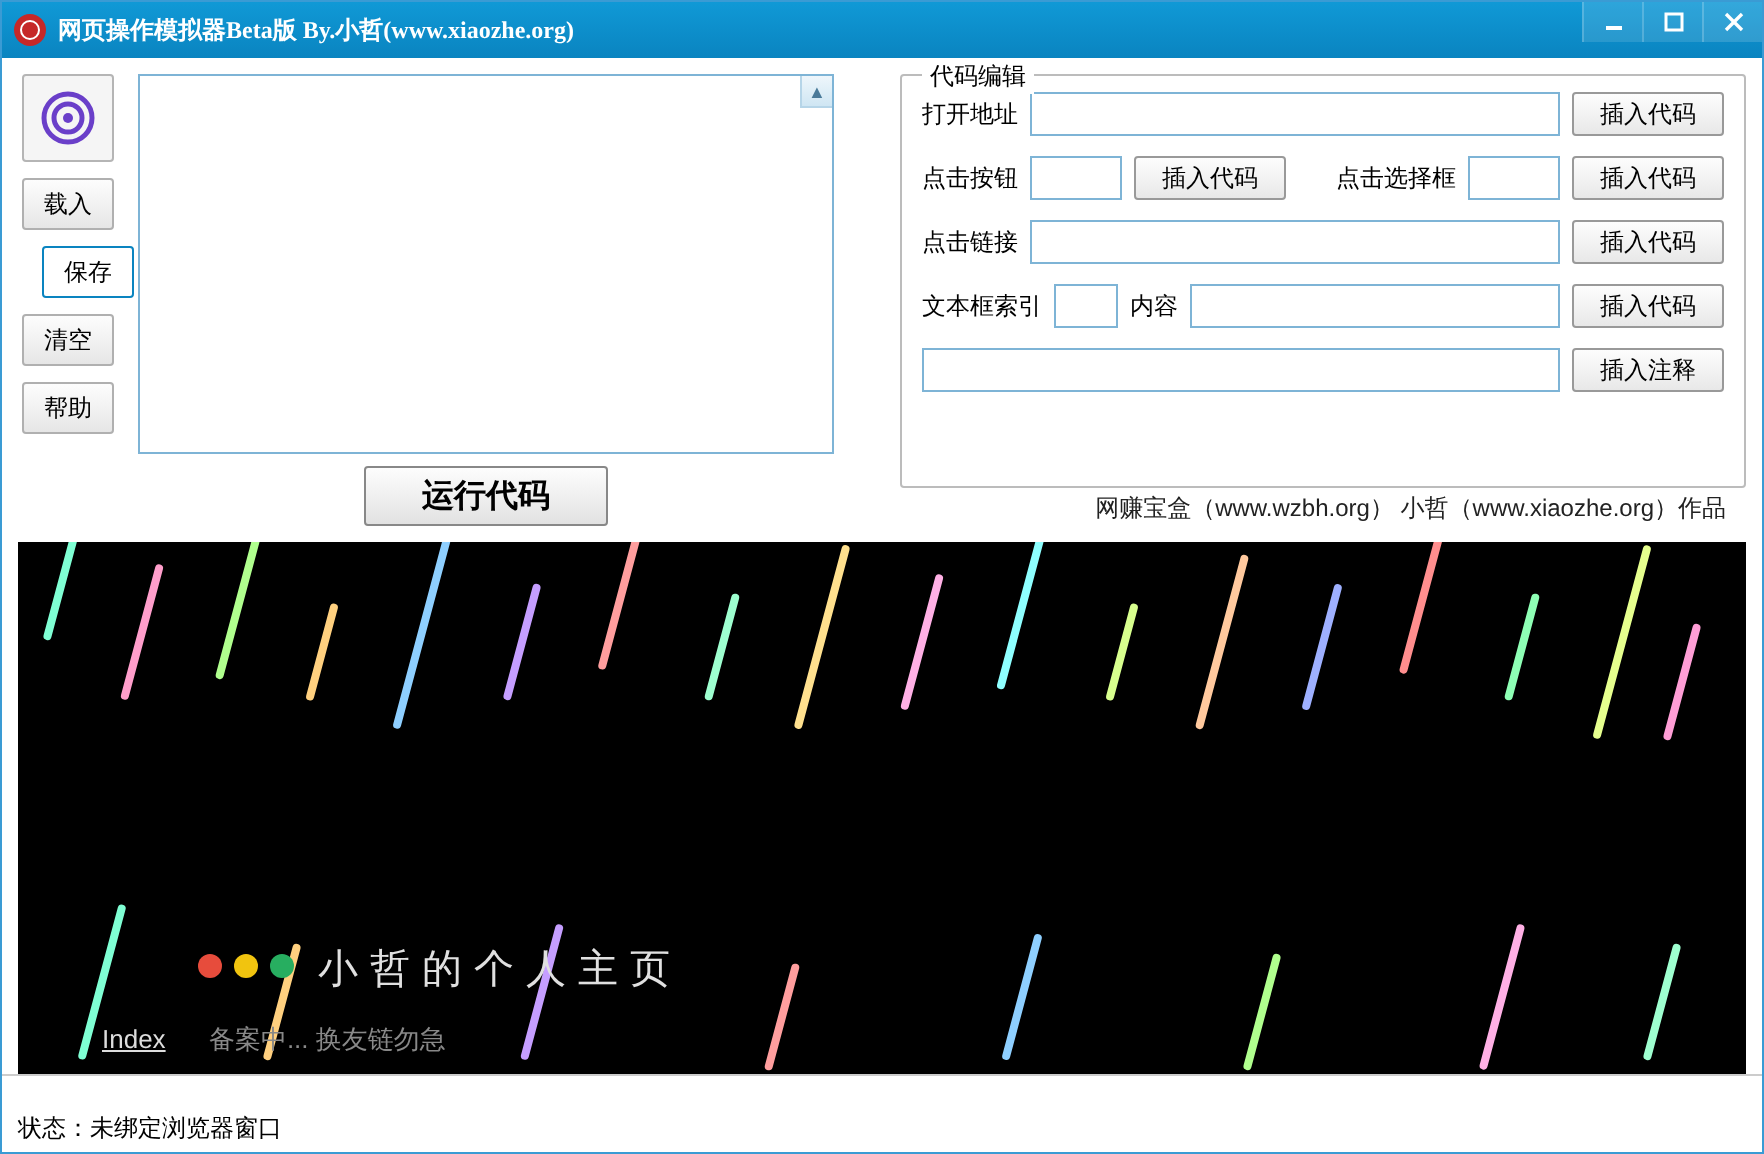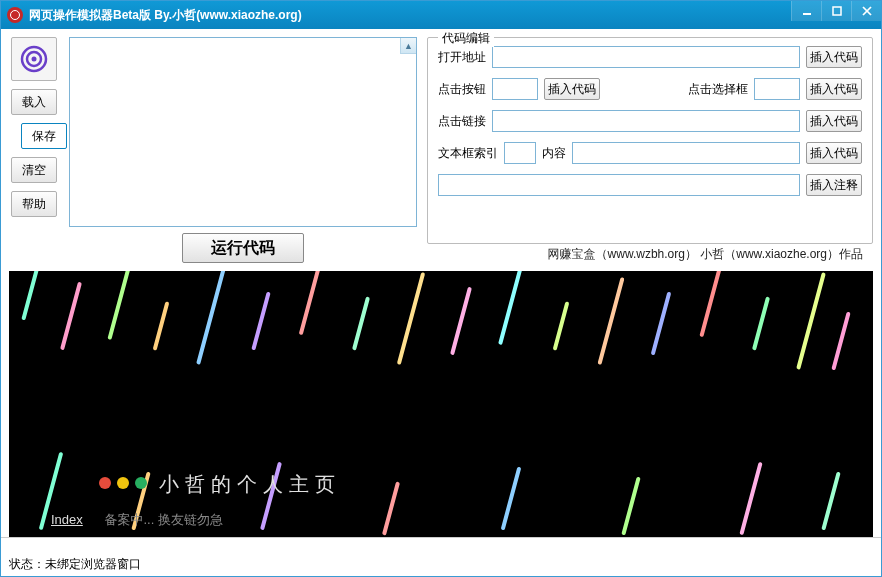--- a/index.html
+++ b/index.html
@@ -1,20 +1,20 @@
 <!DOCTYPE html>
 <html><head>
 <meta charset="utf-8">
 <style>
 *{box-sizing:border-box;margin:0;padding:0;}
 body{font-family:"Microsoft YaHei","SimSun",Arial,sans-serif;font-size:12px;background:#fff;width:882px;height:577px;overflow:hidden;border:1px solid #3a9bd4;}
 .titlebar{height:28px;background:linear-gradient(to bottom,#1099d6,#0a84c0);display:flex;align-items:center;color:#fff;font-weight:bold;padding-left:6px;}
 .titlebar .app-icon{width:16px;height:16px;background:#c62828;border-radius:50%;margin-right:6px;position:relative;}
 .titlebar .app-icon::after{content:"";position:absolute;inset:3px;border:1px solid #fff;border-radius:50%;}
-.titlebar .title{flex:1;}
+.titlebar .title{flex:1;font-family:Liberation Serif, serif;}
 .win-btns{display:flex;height:100%;}
 .win-btn{width:30px;height:20px;margin-top:0;display:flex;align-items:center;justify-content:center;color:#fff;background:rgba(255,255,255,.12);border-left:1px solid rgba(255,255,255,.2);cursor:pointer;}
 .win-btn:last-child{background:rgba(255,255,255,.15);}
 .win-btn svg{pointer-events:none;}
 
 .main{display:flex;padding:8px;gap:10px;height:242px;}
 .left-btns{display:flex;flex-direction:column;gap:8px;width:50px;align-items:center;}
 .logo-btn{width:46px;height:44px;border:1px solid #b5b5b5;background:#f5f5f5;display:flex;align-items:center;justify-content:center;border-radius:2px;cursor:pointer;}
 .side-btn{width:46px;height:26px;border:1px solid #b0b0b0;background:linear-gradient(to bottom,#fdfdfd,#e6e6e6);border-radius:2px;font-size:12px;cursor:pointer;display:flex;align-items:center;justify-content:center;}
 .side-btn.active{border-color:#0a84c0;background:#fff;margin-left:20px;}
@@ -23,21 +23,21 @@
 .textarea{flex:1;border:1px solid #7eb4d6;background:#fff;position:relative;}
 .textarea .scrollbtn{position:absolute;right:0;top:0;width:16px;height:16px;background:linear-gradient(to bottom,#eef6fb,#cfe6f3);border-left:1px solid #b6d5e8;border-bottom:1px solid #b6d5e8;display:flex;align-items:center;justify-content:center;color:#4a7a99;font-size:9px;}
 .run-btn{height:30px;margin:0 113px;border:1px solid #888;background:linear-gradient(to bottom,#fdfdfd,#e2e2e2);border-radius:2px;font-size:16px;font-weight:bold;cursor:pointer;}
 
 .edit-panel{flex:1;border:1px solid #bcbcbc;border-radius:2px;padding:8px 10px 6px;position:relative;}
 .edit-panel .legend{position:absolute;top:-8px;left:10px;background:#fff;padding:0 4px;font-size:12px;}
 .row{display:flex;align-items:center;gap:6px;margin-bottom:10px;height:22px;}
 .row label{white-space:nowrap;}
 .txt{height:22px;border:1px solid #7eb4d6;background:#fff;padding:0 3px;}
 .row .fill{flex:1;}
-.insert-btn{height:22px;width:56px;border:1px solid #999;background:linear-gradient(to bottom,#fdfdfd,#e8e8e8);border-radius:2px;font-size:12px;cursor:pointer;}
+.insert-btn{height:22px;width:76px;border:1px solid #999;background:linear-gradient(to bottom,#fdfdfd,#e8e8e8);border-radius:2px;font-size:12px;cursor:pointer;}
 .credit{text-align:right;font-size:12px;color:#222;padding:2px 10px 0;}
 
 .browser{margin:0 8px;height:266px;background:#000;position:relative;overflow:hidden;}
 .browser .hero{position:absolute;left:30px;top:130px;color:#fff;font-size:36px;letter-spacing:30px;font-weight:300;white-space:nowrap;}
 .browser .sub{position:absolute;left:150px;top:200px;color:#e0e0e0;font-size:20px;letter-spacing:6px;}
 .dots{position:absolute;left:90px;top:206px;display:flex;gap:6px;}
 .dot{width:12px;height:12px;border-radius:50%;}
 .d1{background:#e74c3c;}.d2{background:#f1c40f;}.d3{background:#27ae60;}
 .bottom-links{position:absolute;left:42px;bottom:8px;color:#888;font-size:13px;text-align:center;}
 .bottom-links .idx{color:#ddd;text-decoration:underline;margin-right:18px;}
@@ -86,21 +86,21 @@
     <div class="side-btn">帮助</div>
   </div>
 
   <div class="code-area">
     <div class="textarea">
       <div class="scrollbtn">▲</div>
     </div>
     <button class="run-btn">运行代码</button>
   </div>
 
-  <div style="flex:1;display:flex;flex-direction:column;">
+  <div style="flex:1;display:flex;flex-direction:column;align-items:flex-end;">
     <fieldset class="edit-panel">
       <div class="legend">代码编辑</div>
 
       <div class="row">
         <label>打开地址</label>
         <input class="txt fill" style="">
         <button class="insert-btn">插入代码</button>
       </div>
 
       <div class="row">

